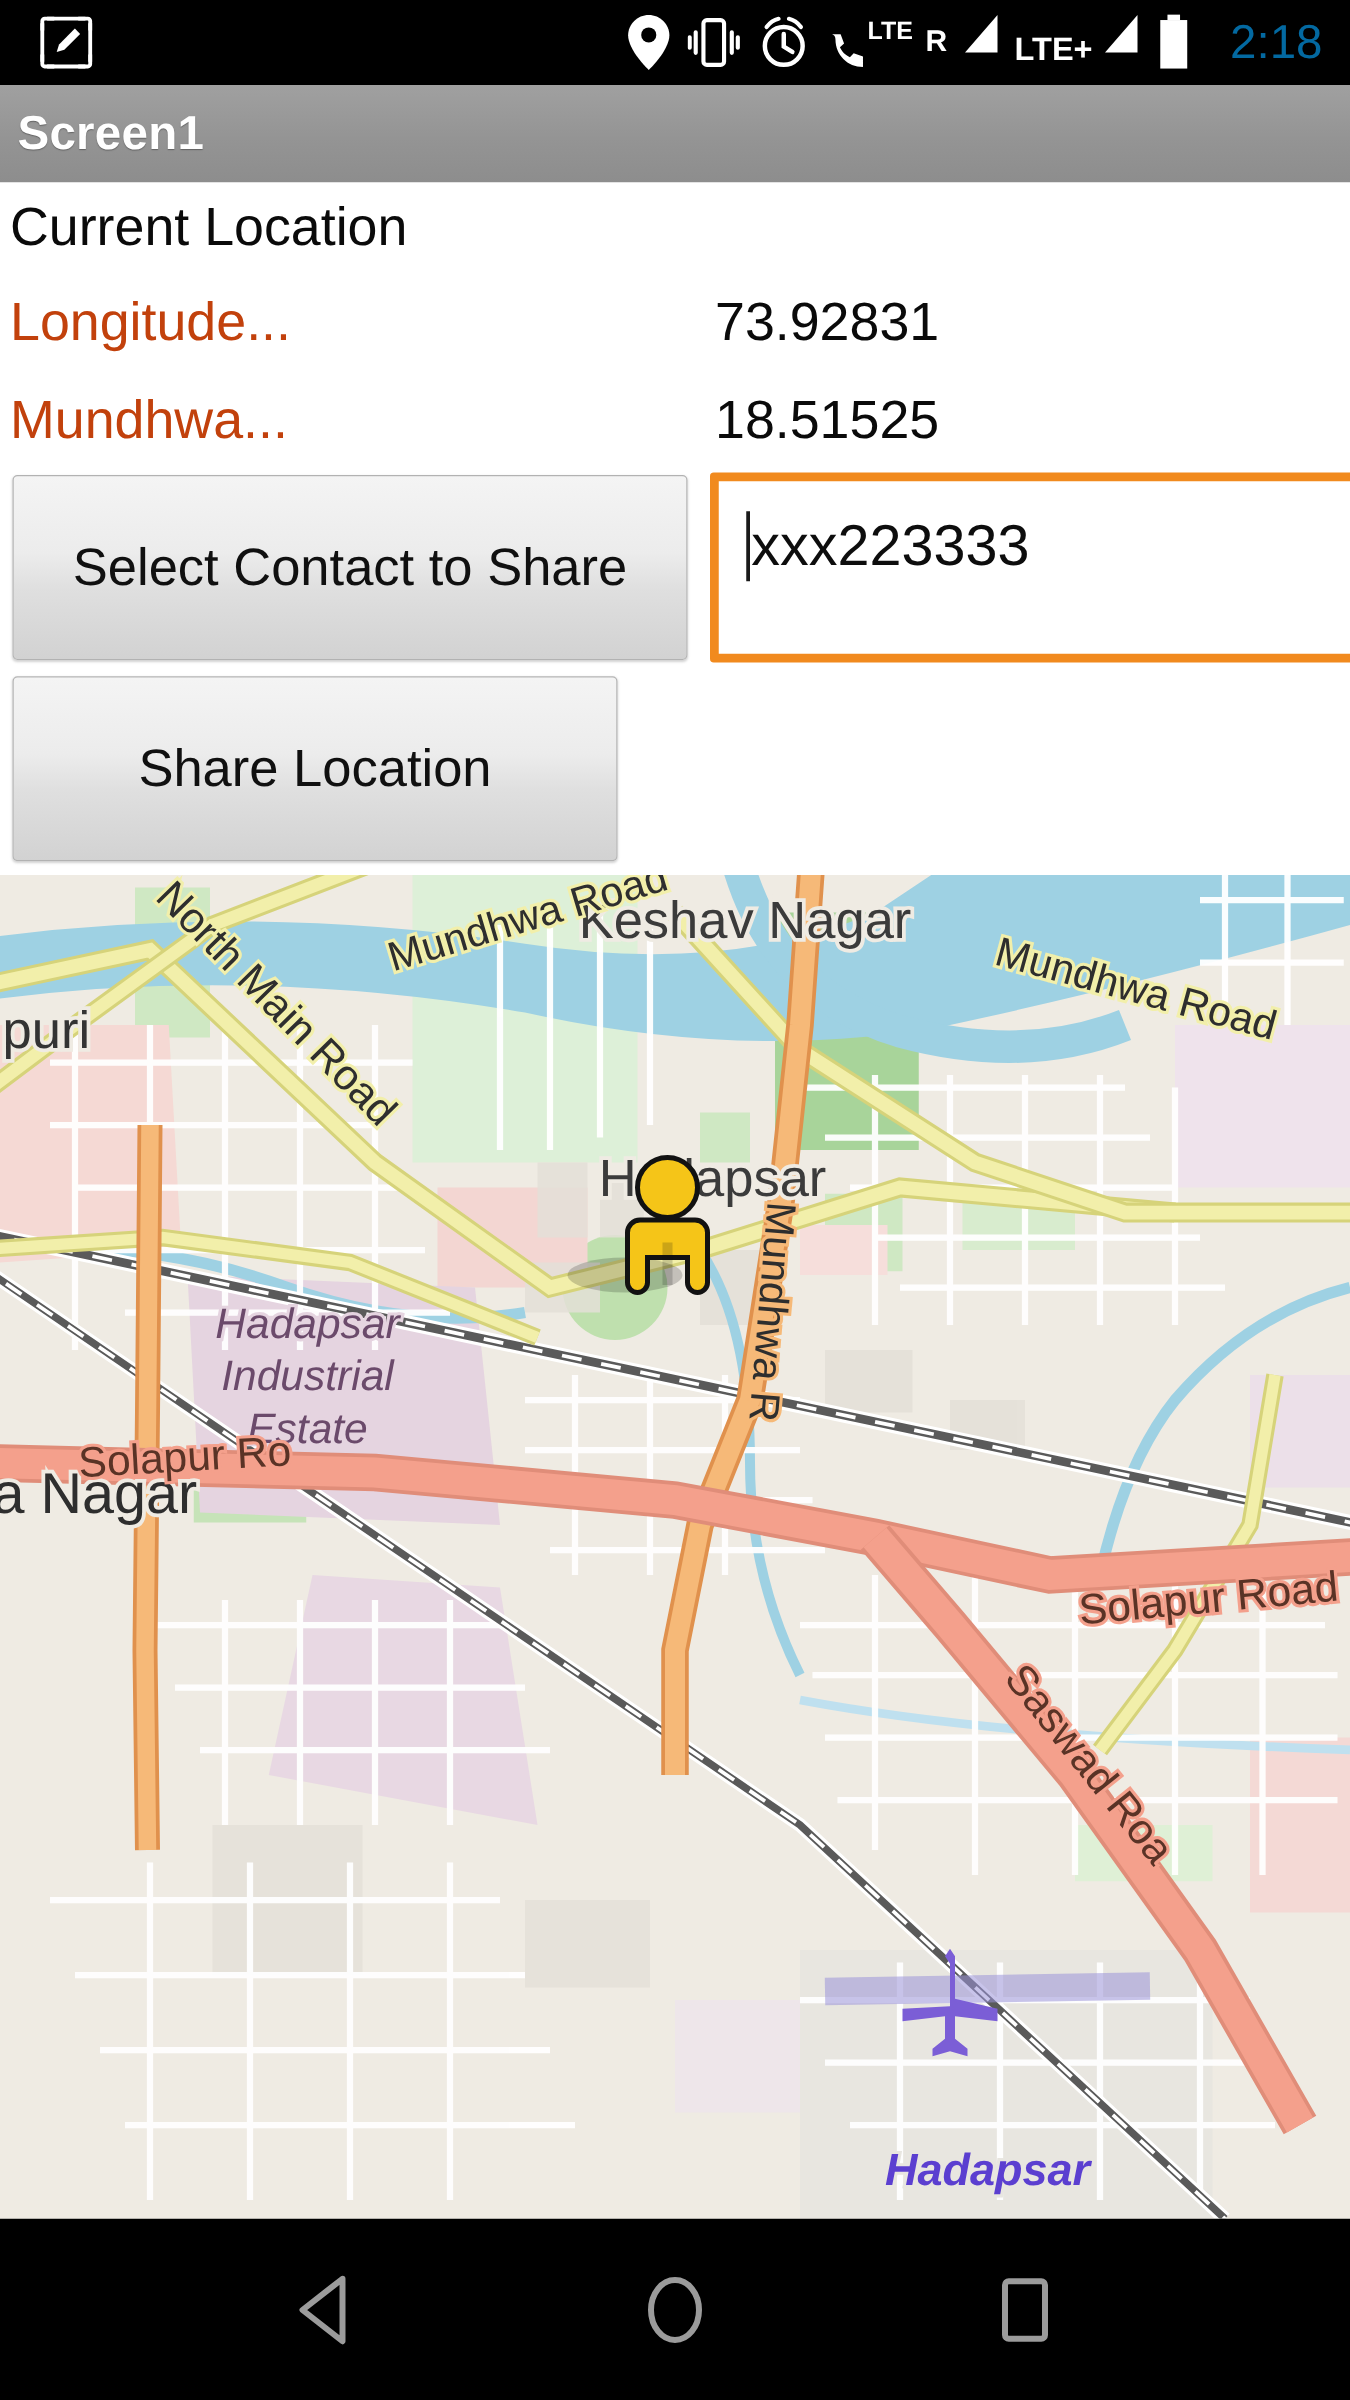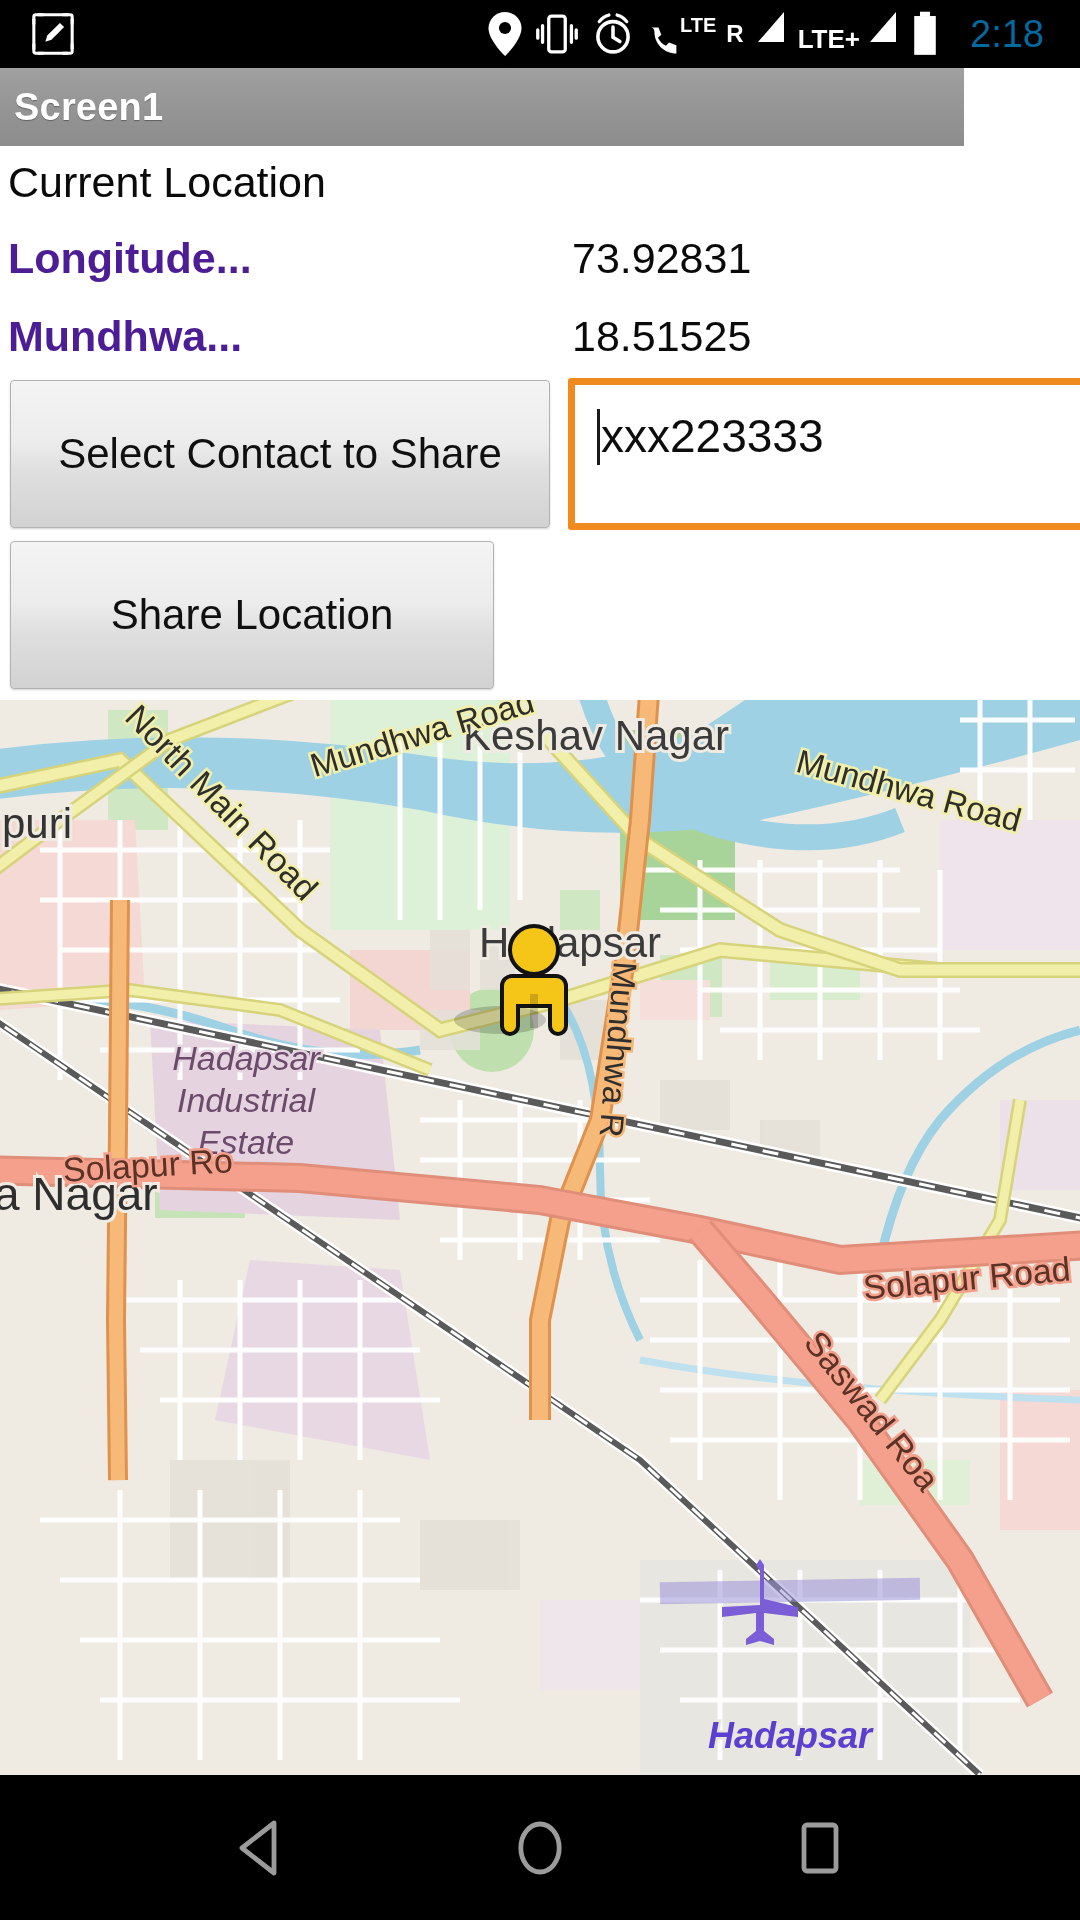--- a/index.html
+++ b/index.html
@@ -12,21 +12,21 @@
   }
   #phone { position:relative; width:1080px; height:1920px; background:#fff; }
 
   
   .statusbar {
     position:absolute; top:0; left:0; width:1080px; height:68px;
     background:#000; display:flex; align-items:center;
   }
   .sb-left { margin-left:30px; display:flex; align-items:center; }
   .sb-right {
-    margin-left:auto; margin-right:36px;
+    margin-left:auto; margin-right:22px;
     display:flex; align-items:center; gap:14px;
   }
   .sb-icon { display:flex; align-items:center; justify-content:center; }
   .sb-time {
     color:#0369a1; font-size:38px; font-weight:400;
     letter-spacing:0px; margin-left:16px; line-height:1;
   }
   .sb-lte {
     color:#fff; font-size:20px; font-weight:bold; line-height:1;
     margin-right:-4px; align-self:flex-start; margin-top:6px;
@@ -37,21 +37,21 @@
   }
   .sig-tri {
     width:0; height:0;
     border-left:26px solid transparent;
     border-bottom:30px solid #fff;
     align-self:flex-end; margin-bottom:14px;
   }
 
   
   .titlebar {
-    position:absolute; top:68px; left:0; width:964px; height:78px;
+    position:absolute; top:68px; left:0; width:1080px; height:78px;
     background:linear-gradient(to bottom,#a0a0a0 0%,#949494 55%,#8d8d8d 100%);
     display:flex; align-items:center;
   }
   .titlebar .ttl {
     color:#fff; font-size:38px; font-weight:bold;
     margin-left:14px; letter-spacing:0.2px;
     text-shadow:0 1px 1px rgba(0,0,0,.35);
   }
 
   
@@ -59,21 +59,21 @@
     position:absolute; top:146px; left:0; width:1080px; height:554px;
     background:#fff;
   }
   .lbl-current {
     position:absolute; top:12px; left:8px;
     font-size:43px; color:#0a0a0a; white-space:nowrap;
   }
   .row { position:absolute; left:0; width:1080px; height:78px; }
   .row .k {
     position:absolute; left:8px; top:0;
-    font-size:43px; color:#4c1d95; white-space:nowrap;font-weight:bold;
+    font-size:43px; color:#c2410c; white-space:nowrap;
   }
   .row .v {
     position:absolute; left:572px; top:0;
     font-size:43px; color:#0a0a0a; white-space:nowrap;
   }
   #row-lon { top:88px; }
   #row-lat { top:166px; }
 
   
   .btn {

